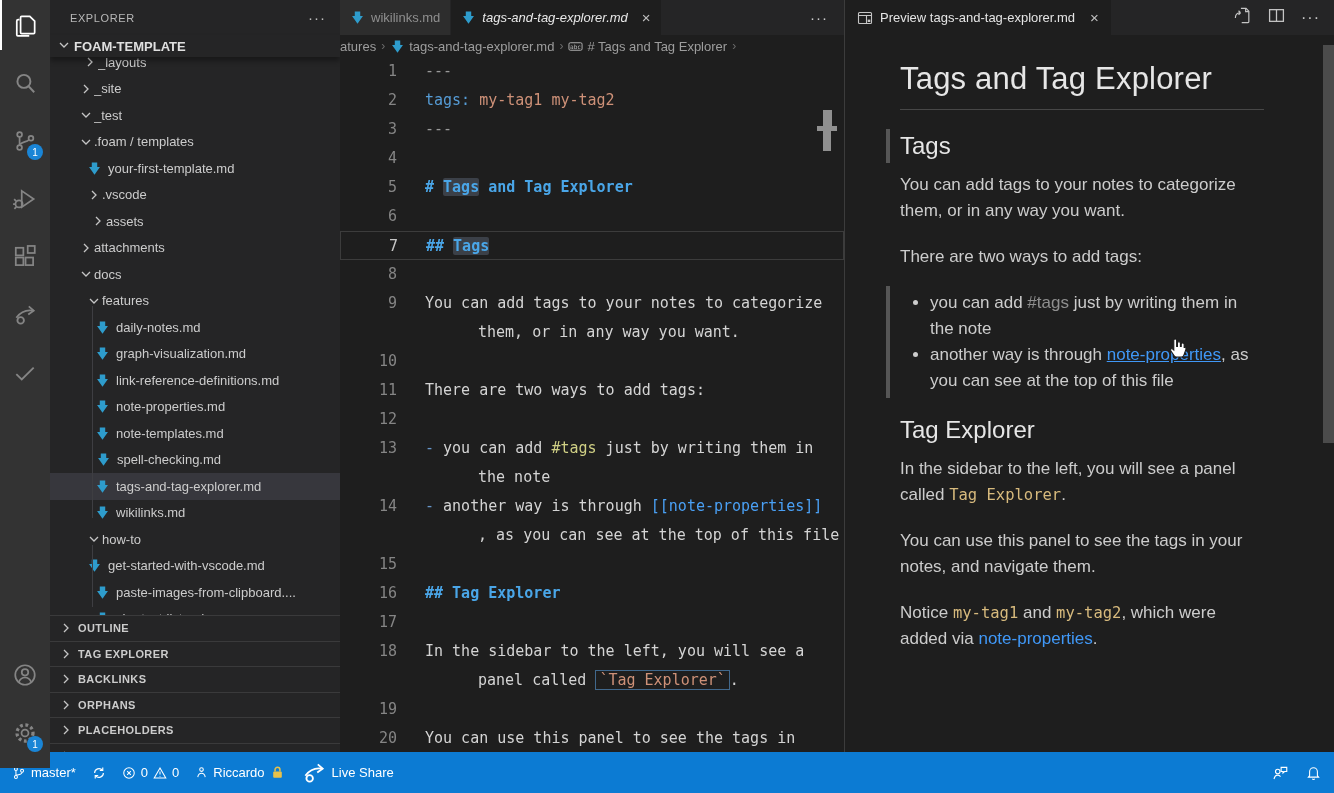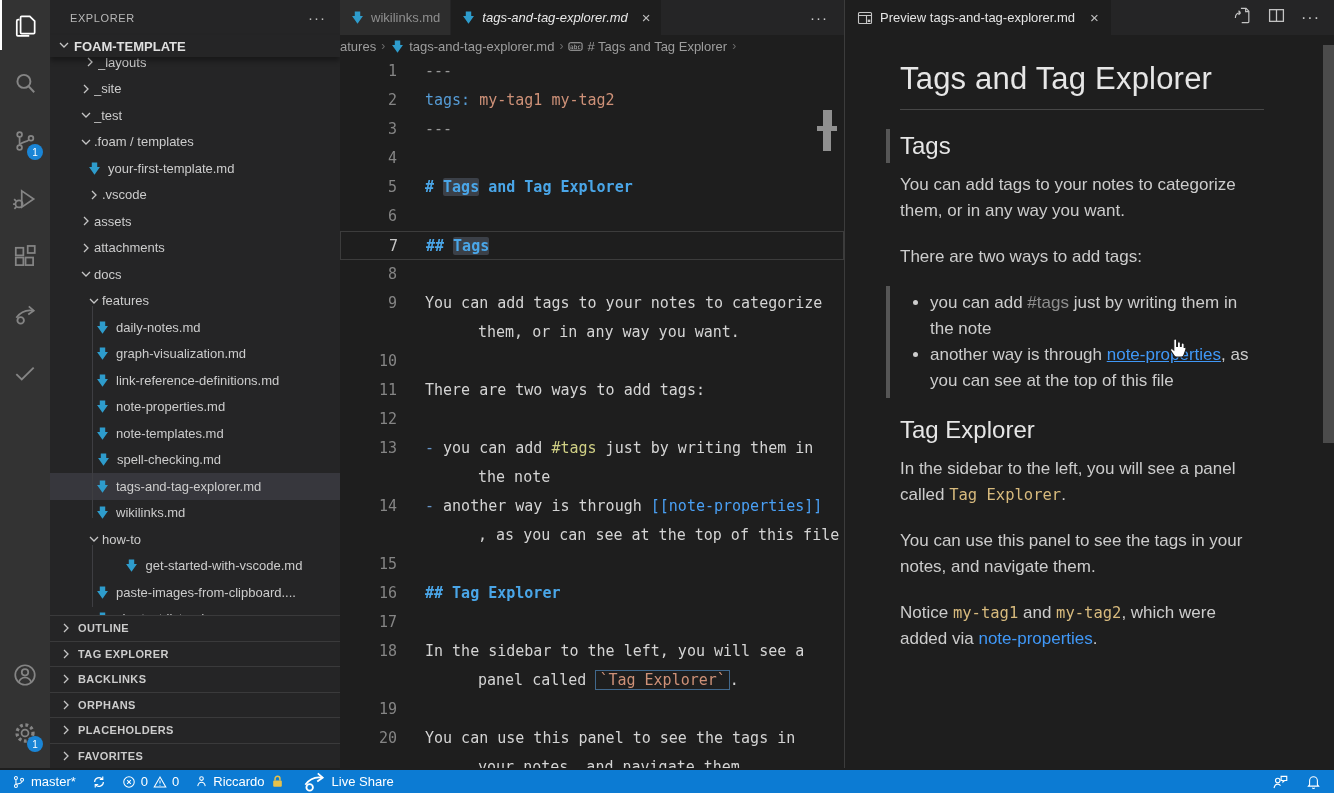--- a/index.html
+++ b/index.html
@@ -79,21 +79,21 @@
   #pv-content ul{margin:0 0 20px;padding-left:30px;line-height:26px;position:relative;}
   #pv-content ul.withbar::before{content:"";position:absolute;left:-14px;top:-4px;bottom:-4px;width:4px;background:#565656;}
   #pv-content li{margin:0;}
   #pv-content a{color:#4098f7;text-decoration:none;cursor:pointer;}
   #pv-content a.u{text-decoration:underline;}
   .pcode{font-family:"DejaVu Sans Mono",monospace;color:#d7ba7d;font-size:15.5px;}
   .dim{color:#8f8f8f;}
   .pv-scrollbar{position:absolute;right:0;top:45px;width:11px;height:398px;background:#4b4b4b;}
 
   
-  #statusbar{position:absolute;left:0;right:0;bottom:0;height:23px;background:#0c7bd3;color:#fff;
+  #statusbar{position:absolute;left:0;right:0;bottom:0;height:41px;background:#0c7bd3;color:#fff;
              display:flex;align-items:center;font-size:13px;padding:0 12px;gap:16px;box-sizing:border-box;}
   .st-item{display:flex;align-items:center;gap:5px;color:#fff;}
   #st-right{margin-left:auto;display:flex;align-items:center;gap:16px;}
 
   #cursor{position:absolute;left:1166px;top:336px;z-index:99;pointer-events:none;}
 </style>
 </head>
 <body>
 
 <div id="app">
@@ -238,39 +238,39 @@
           <span class="tlabel">your-first-template.md</span>
         </div>
         <div class="trow" style="padding-left: 36px;">
           <span class="icn twist">
             <svg width="16" height="16" viewBox="0 0 16 16">
               <path d="M6 4l4 4-4 4" fill="none" stroke="currentColor" stroke-width="1.3"></path>
             </svg>
           </span>
           <span class="tlabel">.vscode</span>
         </div>
+        <div class="trow" style="padding-left: 28px; margin-left: 12px;">
+          <span class="icn twist">
+            <svg width="16" height="16" viewBox="0 0 16 16">
+              <path d="M6 4l4 4-4 4" fill="none" stroke="currentColor" stroke-width="1.3"></path>
+            </svg>
+          </span>
+          <span class="tlabel">assets</span>
+        </div>
         <div class="trow" style="padding-left: 28px;">
           <span class="icn twist">
             <svg width="16" height="16" viewBox="0 0 16 16">
               <path d="M6 4l4 4-4 4" fill="none" stroke="currentColor" stroke-width="1.3"></path>
             </svg>
           </span>
-          <span class="tlabel">assets</span>
+          <span class="tlabel">attachments</span>
         </div>
         <div class="trow" style="padding-left: 28px;">
           <span class="icn twist">
             <svg width="16" height="16" viewBox="0 0 16 16">
-              <path d="M6 4l4 4-4 4" fill="none" stroke="currentColor" stroke-width="1.3"></path>
-            </svg>
-          </span>
-          <span class="tlabel">attachments</span>
-        </div>
-        <div class="trow" style="padding-left: 28px;">
-          <span class="icn twist">
-            <svg width="16" height="16" viewBox="0 0 16 16">
               <path d="M4 6l4 4 4-4" fill="none" stroke="currentColor" stroke-width="1.3"></path>
             </svg>
           </span>
           <span class="tlabel">docs</span>
         </div>
         <div class="trow" style="padding-left: 36px;">
           <span class="icn twist">
             <svg width="16" height="16" viewBox="0 0 16 16">
               <path d="M4 6l4 4 4-4" fill="none" stroke="currentColor" stroke-width="1.3"></path>
             </svg>
@@ -342,21 +342,21 @@
           <span class="tlabel">wikilinks.md</span>
         </div>
         <div class="trow" style="padding-left: 36px;">
           <span class="icn twist">
             <svg width="16" height="16" viewBox="0 0 16 16">
               <path d="M4 6l4 4 4-4" fill="none" stroke="currentColor" stroke-width="1.3"></path>
             </svg>
           </span>
           <span class="tlabel">how-to</span>
         </div>
-        <div class="trow" style="padding-left: 36px; justify-content: center;">
+        <div class="trow" style="padding-left: 36px;">
           <span class="icn ficon">
             <svg width="15" height="15" viewBox="0 0 16 16">
               <path d="M5.1 1.5h5.8v5h2.9L8 14.6 2.2 6.5h2.9z" fill="#2e9ccc"></path>
             </svg>
           </span>
           <span class="tlabel">get-started-with-vscode.md</span>
         </div>
         <div class="trow" style="padding-left: 44px;">
           <span class="icn ficon">
             <svg width="15" height="15" viewBox="0 0 16 16">

